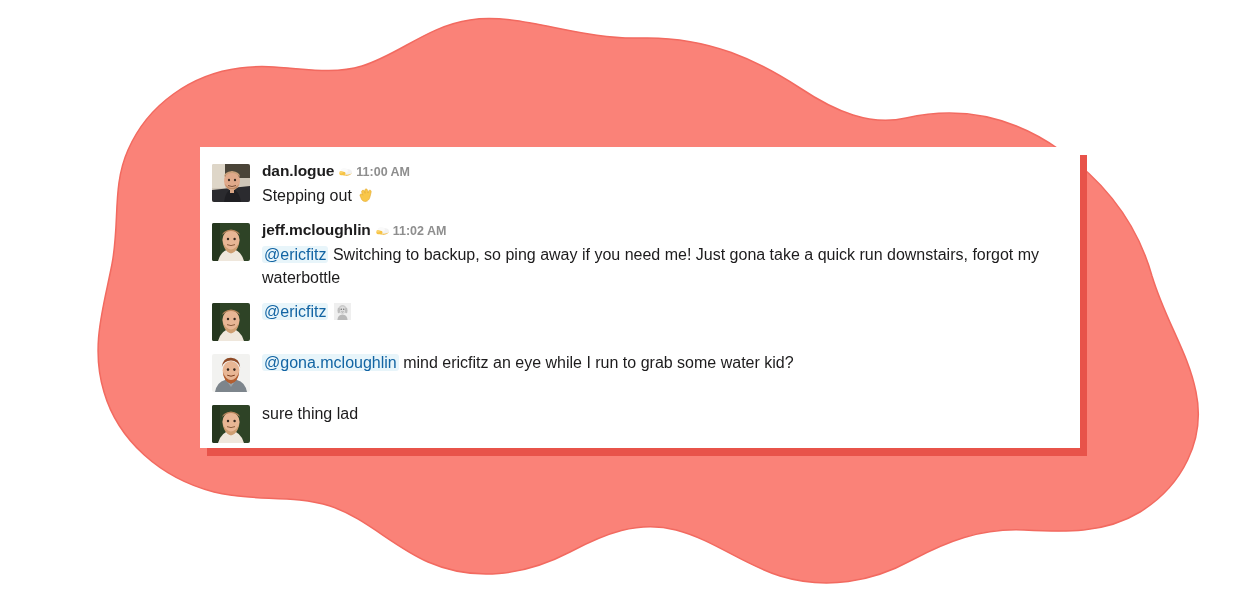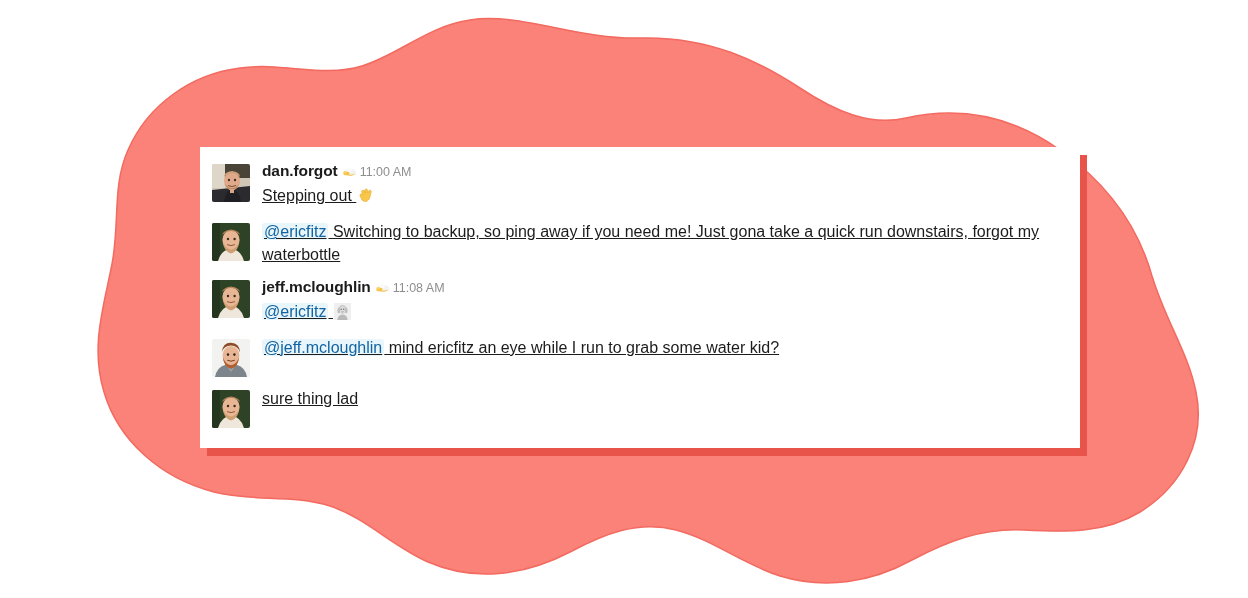--- a/index.html
+++ b/index.html
@@ -78,29 +78,28 @@
     letter-spacing: -0.1px;
   }
   .badge {
     display: inline-block;
     vertical-align: -2px;
     margin: 0 3px 0 4px;
   }
   .timestamp {
     font-size: 12.5px;
     color: #8e8e8e;
-    font-weight: normal;
+    font-weight: bold;
   }
 
   .msg-text {
     font-size: 16px;
     line-height: 1.45;
     color: #1d1c1d;
     word-wrap: break-word;
-    text-decoration: underline;
   }
   .mention {
     color: #1264a3;
     background: #e8f5fa;
     border-radius: 3px;
     padding: 0 2px;
   }
   .inline-emoji {
     display: inline-block;
     vertical-align: -3px;
@@ -152,21 +151,21 @@
               <path d="M12 13 Q20 5 28 13 Q28 8 20 7 Q12 8 12 13 Z" fill="#caa07a"></path>
               <ellipse cx="17" cy="16" rx="1.1" ry="1.3" fill="#3a2a20"></ellipse>
               <ellipse cx="23" cy="16" rx="1.1" ry="1.3" fill="#3a2a20"></ellipse>
               <path d="M13 20 Q20 28 27 20 Q26 25 20 26 Q14 25 13 20 Z" fill="#c08b64"></path>
               <path d="M16 21.5 Q20 23.6 24 21.5" stroke="#7a5038" stroke-width="1" fill="none"></path>
               <rect x="18" y="25" width="4" height="4" fill="#d8a585"></rect>
             </svg>
           </div>
         </div>
         <div class="msg-body">
-          <div class="msg-head"><span class="author">dan.forgot</span><span class="badge"><svg width="15" height="13" viewBox="0 0 15 13">
+          <div class="msg-head"><span class="author">dan.logue</span><span class="badge"><svg width="15" height="13" viewBox="0 0 15 13">
                 <ellipse cx="8.6" cy="7.1" rx="5.4" ry="3.2" fill="#f2f2f2"></ellipse>
                 <ellipse cx="6.3" cy="5.6" rx="3.6" ry="2.5" fill="#fafafa"></ellipse>
                 <path d="M3.2 8.2 C4.6 9.6 8 10.2 11 9.4 C12.6 9 13.6 8.2 14 7.4 C13 9.8 10 11.2 6.8 10.6 C5 10.2 3.6 9.3 3.2 8.2 Z" fill="#f0b429"></path>
                 <path d="M1.2 7.2 C2 6.2 3.2 5.8 4 6.2 C3 6.4 2 6.8 1.2 7.2 Z" fill="#f0b429"></path>
                 <ellipse cx="4.4" cy="8.4" rx="3.1" ry="1.9" fill="#f7c343"></ellipse>
                 <ellipse cx="3.2" cy="7.4" rx="1.6" ry="1.1" fill="#fad36b"></ellipse>
               </svg></span><span class="timestamp">11:00 AM</span></div>
           <div class="msg-text"><span>Stepping out </span><span class="inline-emoji"><svg width="17" height="17" viewBox="0 0 20 20">
                 <path d="M4.2 11.6 C3 10 3.4 8.6 4.6 8.2 C5.5 7.9 6.3 8.7 6.9 9.6 L5.6 6.5 C5.1 5.2 5.7 4.2 6.7 3.9 C7.6 3.6 8.4 4.2 8.8 5.3 L9.6 7.4 L9.1 4.6 C8.9 3.3 9.6 2.4 10.6 2.3 C11.6 2.2 12.3 2.9 12.5 4.1 L13 7.1 L13.5 5.2 C13.8 4 14.7 3.5 15.6 3.8 C16.5 4.1 16.9 5 16.6 6.2 L15.3 11.6 C14.6 14.6 12.9 16.6 10.4 17 C8.3 17.3 6.6 16.4 5.5 14.8 Z" fill="#f9c749" stroke="#e0a82e" stroke-width="0.7" stroke-linejoin="round"></path>
               </svg></span></div>
@@ -183,20 +182,28 @@
               <path d="M10 12 Q19 4 28 12 Q27 7.5 19 6.5 Q11 7.5 10 12 Z" fill="#b8865c"></path>
               <ellipse cx="16" cy="16" rx="1.2" ry="1.3" fill="#3a2a20"></ellipse>
               <ellipse cx="22.6" cy="16" rx="1.2" ry="1.3" fill="#3a2a20"></ellipse>
               <path d="M10.5 19 Q13 29 19 30 Q25 29 27.5 19 Q26 27 19 27.5 Q12 27 10.5 19 Z" fill="#c08f63"></path>
               <path d="M11 19 Q11.5 28 19 30.5 Q26.5 28 27 19 Q25 25.5 19 26.5 Q13 25.5 11 19 Z" fill="#cf9f72"></path>
               <path d="M15 21.6 Q19 23.6 23 21.6" stroke="#8a5c3c" stroke-width="1" fill="none"></path>
             </svg>
           </div>
         </div>
         <div class="msg-body">
+          <div class="msg-head"><span class="author">jeff.mcloughlin</span><span class="badge"><svg width="15" height="13" viewBox="0 0 15 13">
+                <ellipse cx="8.6" cy="7.1" rx="5.4" ry="3.2" fill="#f2f2f2"></ellipse>
+                <ellipse cx="6.3" cy="5.6" rx="3.6" ry="2.5" fill="#fafafa"></ellipse>
+                <path d="M3.2 8.2 C4.6 9.6 8 10.2 11 9.4 C12.6 9 13.6 8.2 14 7.4 C13 9.8 10 11.2 6.8 10.6 C5 10.2 3.6 9.3 3.2 8.2 Z" fill="#f0b429"></path>
+                <path d="M1.2 7.2 C2 6.2 3.2 5.8 4 6.2 C3 6.4 2 6.8 1.2 7.2 Z" fill="#f0b429"></path>
+                <ellipse cx="4.4" cy="8.4" rx="3.1" ry="1.9" fill="#f7c343"></ellipse>
+                <ellipse cx="3.2" cy="7.4" rx="1.6" ry="1.1" fill="#fad36b"></ellipse>
+              </svg></span><span class="timestamp">11:02 AM</span></div>
           <div class="msg-text"><span class="mention">@ericfitz</span><span> Switching to backup, so ping away if you need me! Just gona take a quick run downstairs, forgot my waterbottle</span></div>
         </div>
       </div>
       <div class="message">
         <div class="avatar-wrap">
           <div class="avatar">
             <svg width="38" height="38" viewBox="0 0 38 38">
               <rect width="38" height="38" fill="#2e4326"></rect>
               <rect x="0" y="0" width="8" height="38" fill="#25361e"></rect>
               <path d="M6 38 Q9 27 19 25.5 Q29 27 32 38 Z" fill="#efe7dc"></path>
@@ -204,28 +211,20 @@
               <path d="M10 12 Q19 4 28 12 Q27 7.5 19 6.5 Q11 7.5 10 12 Z" fill="#b8865c"></path>
               <ellipse cx="16" cy="16" rx="1.2" ry="1.3" fill="#3a2a20"></ellipse>
               <ellipse cx="22.6" cy="16" rx="1.2" ry="1.3" fill="#3a2a20"></ellipse>
               <path d="M10.5 19 Q13 29 19 30 Q25 29 27.5 19 Q26 27 19 27.5 Q12 27 10.5 19 Z" fill="#c08f63"></path>
               <path d="M11 19 Q11.5 28 19 30.5 Q26.5 28 27 19 Q25 25.5 19 26.5 Q13 25.5 11 19 Z" fill="#cf9f72"></path>
               <path d="M15 21.6 Q19 23.6 23 21.6" stroke="#8a5c3c" stroke-width="1" fill="none"></path>
             </svg>
           </div>
         </div>
         <div class="msg-body">
-          <div class="msg-head"><span class="author">jeff.mcloughlin</span><span class="badge"><svg width="15" height="13" viewBox="0 0 15 13">
-                <ellipse cx="8.6" cy="7.1" rx="5.4" ry="3.2" fill="#f2f2f2"></ellipse>
-                <ellipse cx="6.3" cy="5.6" rx="3.6" ry="2.5" fill="#fafafa"></ellipse>
-                <path d="M3.2 8.2 C4.6 9.6 8 10.2 11 9.4 C12.6 9 13.6 8.2 14 7.4 C13 9.8 10 11.2 6.8 10.6 C5 10.2 3.6 9.3 3.2 8.2 Z" fill="#f0b429"></path>
-                <path d="M1.2 7.2 C2 6.2 3.2 5.8 4 6.2 C3 6.4 2 6.8 1.2 7.2 Z" fill="#f0b429"></path>
-                <ellipse cx="4.4" cy="8.4" rx="3.1" ry="1.9" fill="#f7c343"></ellipse>
-                <ellipse cx="3.2" cy="7.4" rx="1.6" ry="1.1" fill="#fad36b"></ellipse>
-              </svg></span><span class="timestamp">11:08 AM</span></div>
           <div class="msg-text"><span class="mention">@ericfitz</span><span> </span><span class="inline-emoji"><svg width="17" height="17" viewBox="0 0 20 20">
                 <rect width="20" height="20" fill="#efefef"></rect>
                 <ellipse cx="10" cy="7.5" rx="4.6" ry="5.2" fill="#c9c9c9"></ellipse>
                 <ellipse cx="10" cy="8.2" rx="3.3" ry="4.2" fill="#dedede"></ellipse>
                 <ellipse cx="5.6" cy="8.8" rx="1.5" ry="3.4" fill="#bdbdbd"></ellipse>
                 <ellipse cx="14.4" cy="8.8" rx="1.5" ry="3.4" fill="#bdbdbd"></ellipse>
                 <ellipse cx="8.5" cy="7.4" rx="0.7" ry="0.9" fill="#555"></ellipse>
                 <ellipse cx="11.5" cy="7.4" rx="0.7" ry="0.9" fill="#555"></ellipse>
                 <path d="M8.7 10.2 Q10 11.1 11.3 10.2" stroke="#777" stroke-width="0.7" fill="none"></path>
                 <path d="M4 20 Q4.4 14.2 10 13.6 Q15.6 14.2 16 20 Z" fill="#b9b9b9"></path>
@@ -243,21 +242,21 @@
               <path d="M9.8 13 Q11 3.6 19 3.8 Q27.4 4 28.2 13.4 Q26 7 19 6.6 Q12 7 9.8 13 Z" fill="#8f4a26"></path>
               <ellipse cx="16" cy="15.6" rx="1.2" ry="1.4" fill="#33251c"></ellipse>
               <ellipse cx="22.4" cy="15.6" rx="1.2" ry="1.4" fill="#33251c"></ellipse>
               <path d="M10.6 18 Q12.4 28 19 29.4 Q25.6 28 27.4 18 Q25.4 26 19 26.8 Q12.6 26 10.6 18 Z" fill="#a5522a"></path>
               <path d="M11 18 Q11.6 27.6 19 29.8 Q26.4 27.6 27 18 Q25 25 19 26 Q13 25 11 18 Z" fill="#b35f30"></path>
               <path d="M15.2 21.2 Q19 23.2 22.8 21.2" stroke="#7a3c1c" stroke-width="1" fill="none"></path>
             </svg>
           </div>
         </div>
         <div class="msg-body">
-          <div class="msg-text"><span class="mention">@jeff.mcloughlin</span><span> mind ericfitz an eye while I run to grab some water kid?</span></div>
+          <div class="msg-text"><span class="mention">@gona.mcloughlin</span><span> mind ericfitz an eye while I run to grab some water kid?</span></div>
         </div>
       </div>
       <div class="message">
         <div class="avatar-wrap">
           <div class="avatar">
             <svg width="38" height="38" viewBox="0 0 38 38">
               <rect width="38" height="38" fill="#2e4326"></rect>
               <rect x="0" y="0" width="8" height="38" fill="#25361e"></rect>
               <path d="M6 38 Q9 27 19 25.5 Q29 27 32 38 Z" fill="#efe7dc"></path>
               <ellipse cx="19" cy="17" rx="8.6" ry="10" fill="#e8b694"></ellipse>

